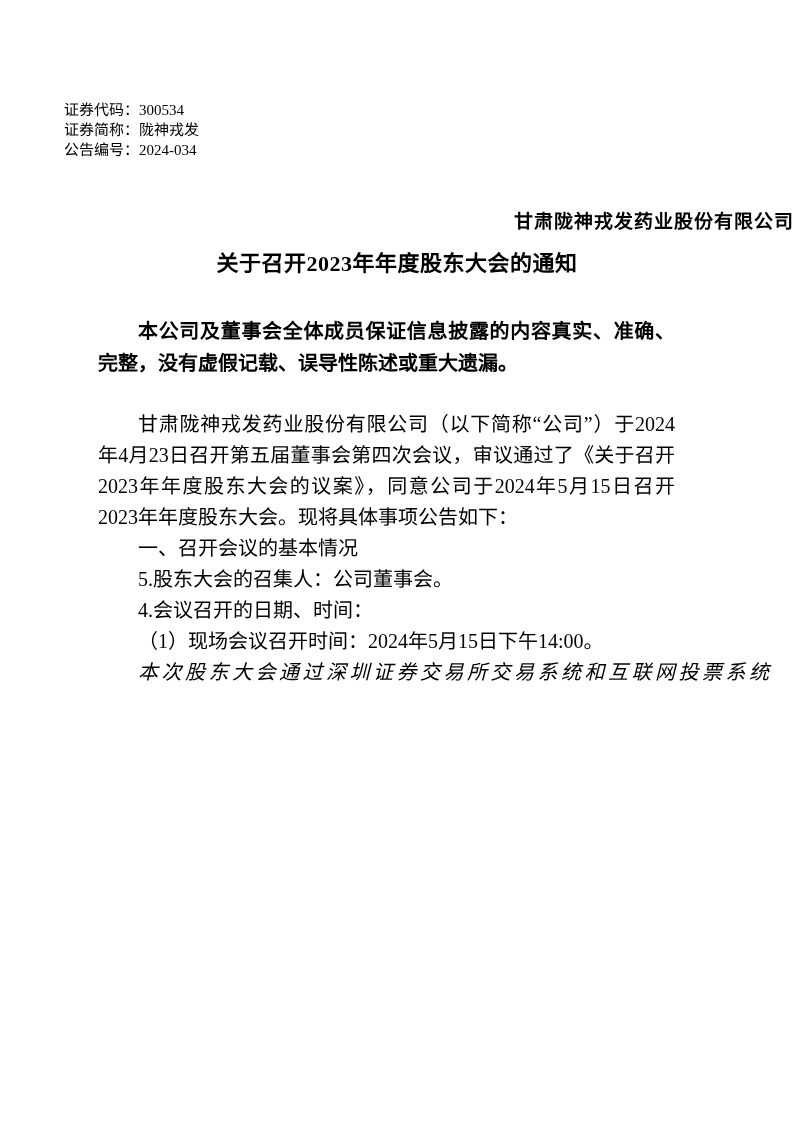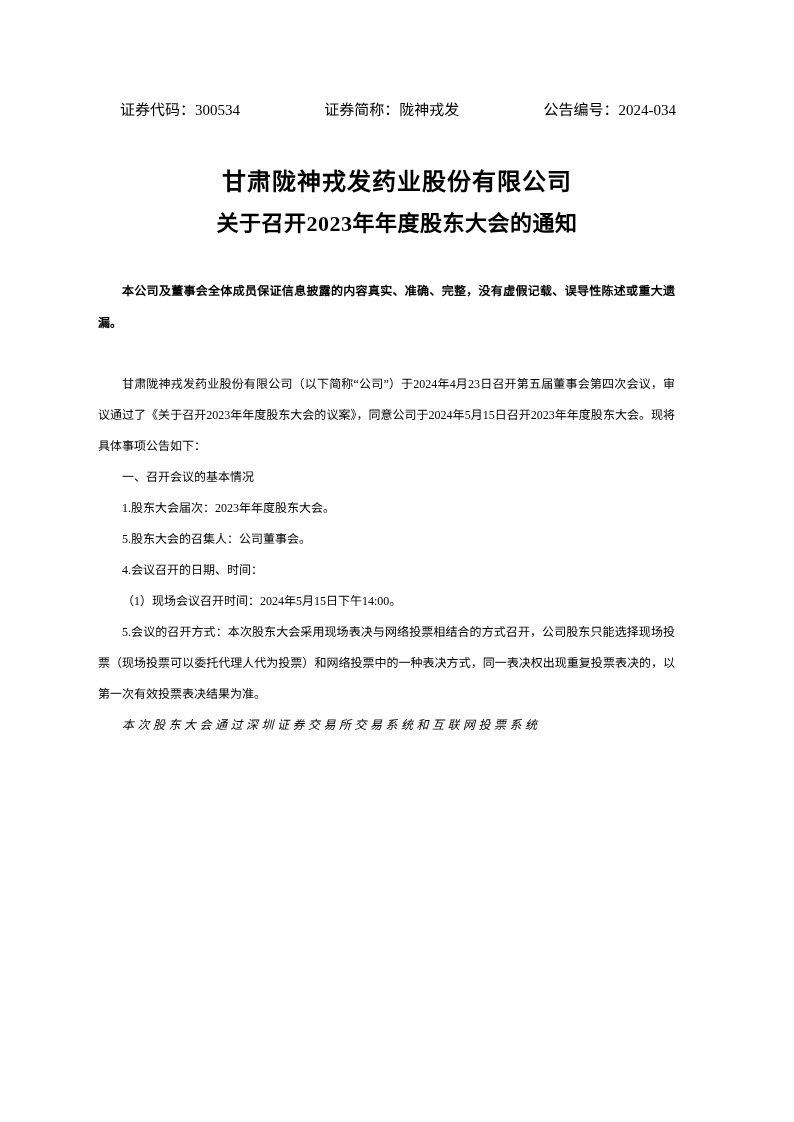--- a/index.html
+++ b/index.html
@@ -11,47 +11,48 @@
     color: #000000;
     position: relative;
     overflow: hidden;
   }
   .page {
     width: 794px;
     height: 1122px;
     background: #ffffff;
   }
   .doc-header {
-    margin: 100px 118px 0 120px;
+    margin: 100px 118px 0 64px;
     display: flex;
     justify-content: space-between;
     align-items: baseline;
     font-size: 15px;
     line-height: 20px;
     white-space: nowrap;
+    flex-direction: column;
   }
   .doc-title-1 {
     margin-top: 47px;
-    text-align: center;
-    font-size: 24px;
+    text-align: right;
+    font-size: 19px;
     font-weight: bold;
     line-height: 30px;
     letter-spacing: 1px;
   }
   .doc-title-2 {
     margin-top: 12px;
     text-align: center;
     font-size: 22px;
     font-weight: bold;
     line-height: 30px;
     letter-spacing: 0.5px;
   }
   .content {
     margin: 8px 119px 0 98px;
-    font-size: 12px;
+    font-size: 20px;
     text-align: justify;
   }
   .notice {
     margin-top: 36px;
     font-weight: bold;
     line-height: 32px;
     text-indent: 2em;
   }
   .body-text {
     margin-top: 30px;
@@ -84,23 +85,21 @@
   <div class="doc-title-1">甘肃陇神戎发药业股份有限公司</div>
   <div class="doc-title-2">关于召开2023年年度股东大会的通知</div>
 
   <div class="content">
 
     <p class="notice">本公司及董事会全体成员保证信息披露的内容真实、准确、完整，没有虚假记载、误导性陈述或重大遗漏。</p>
 
     <div class="body-text">
       <p>甘肃陇神戎发药业股份有限公司（以下简称“公司”）于2024年4月23日召开第五届董事会第四次会议，审议通过了《关于召开2023年年度股东大会的议案》，同意公司于2024年5月15日召开2023年年度股东大会。现将具体事项公告如下：</p>
       <p class="heading">一、召开会议的基本情况</p>
-      <p>1.股东大会届次：2023年年度股东大会。</p>
       <p>5.股东大会的召集人：公司董事会。</p>
       <p>4.会议召开的日期、时间：</p>
       <p>（1）现场会议召开时间：2024年5月15日下午14:00。</p>
-      <p>5.会议的召开方式：本次股东大会采用现场表决与网络投票相结合的方式召开，公司股东只能选择现场投票（现场投票可以委托代理人代为投票）和网络投票中的一种表决方式，同一表决权出现重复投票表决的，以第一次有效投票表决结果为准。</p>
       <p class="para-spread">本次股东大会通过深圳证券交易所交易系统和互联网投票系统</p>
     </div>
 
   </div>
 
 </div>
 
 </body></html>

